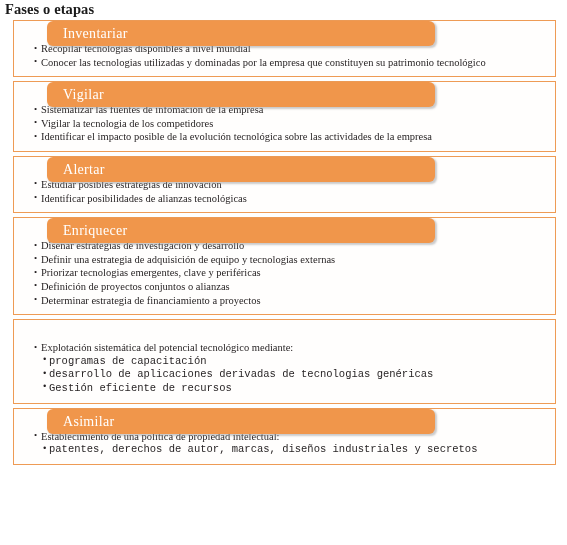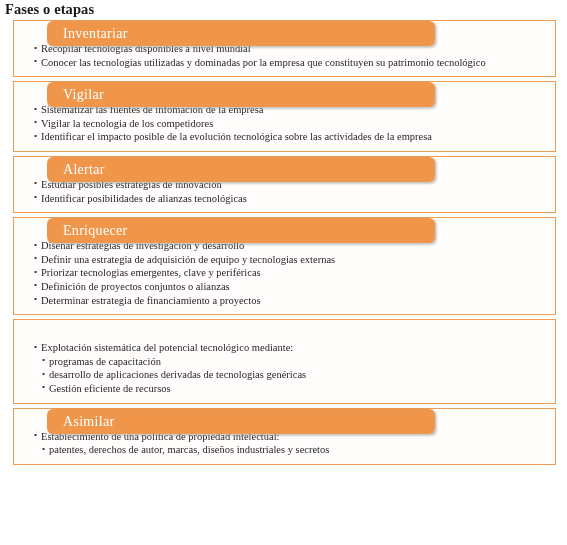--- a/index.html
+++ b/index.html
@@ -104,20 +104,21 @@
     content: "\2022";
     position: absolute;
     left: 0;
     top: -0.5px;
     font-size: 9px;
     color: #231f20;
   }
 
   .bullet-item.sub {
     padding-left: 15px;
+    font-family: Liberation Mono, monospace;
   }
   .bullet-item.sub::before {
     left: 8px;
   }
 </style>
 </head>
 <body>
 
 <div id="page-root">
 

